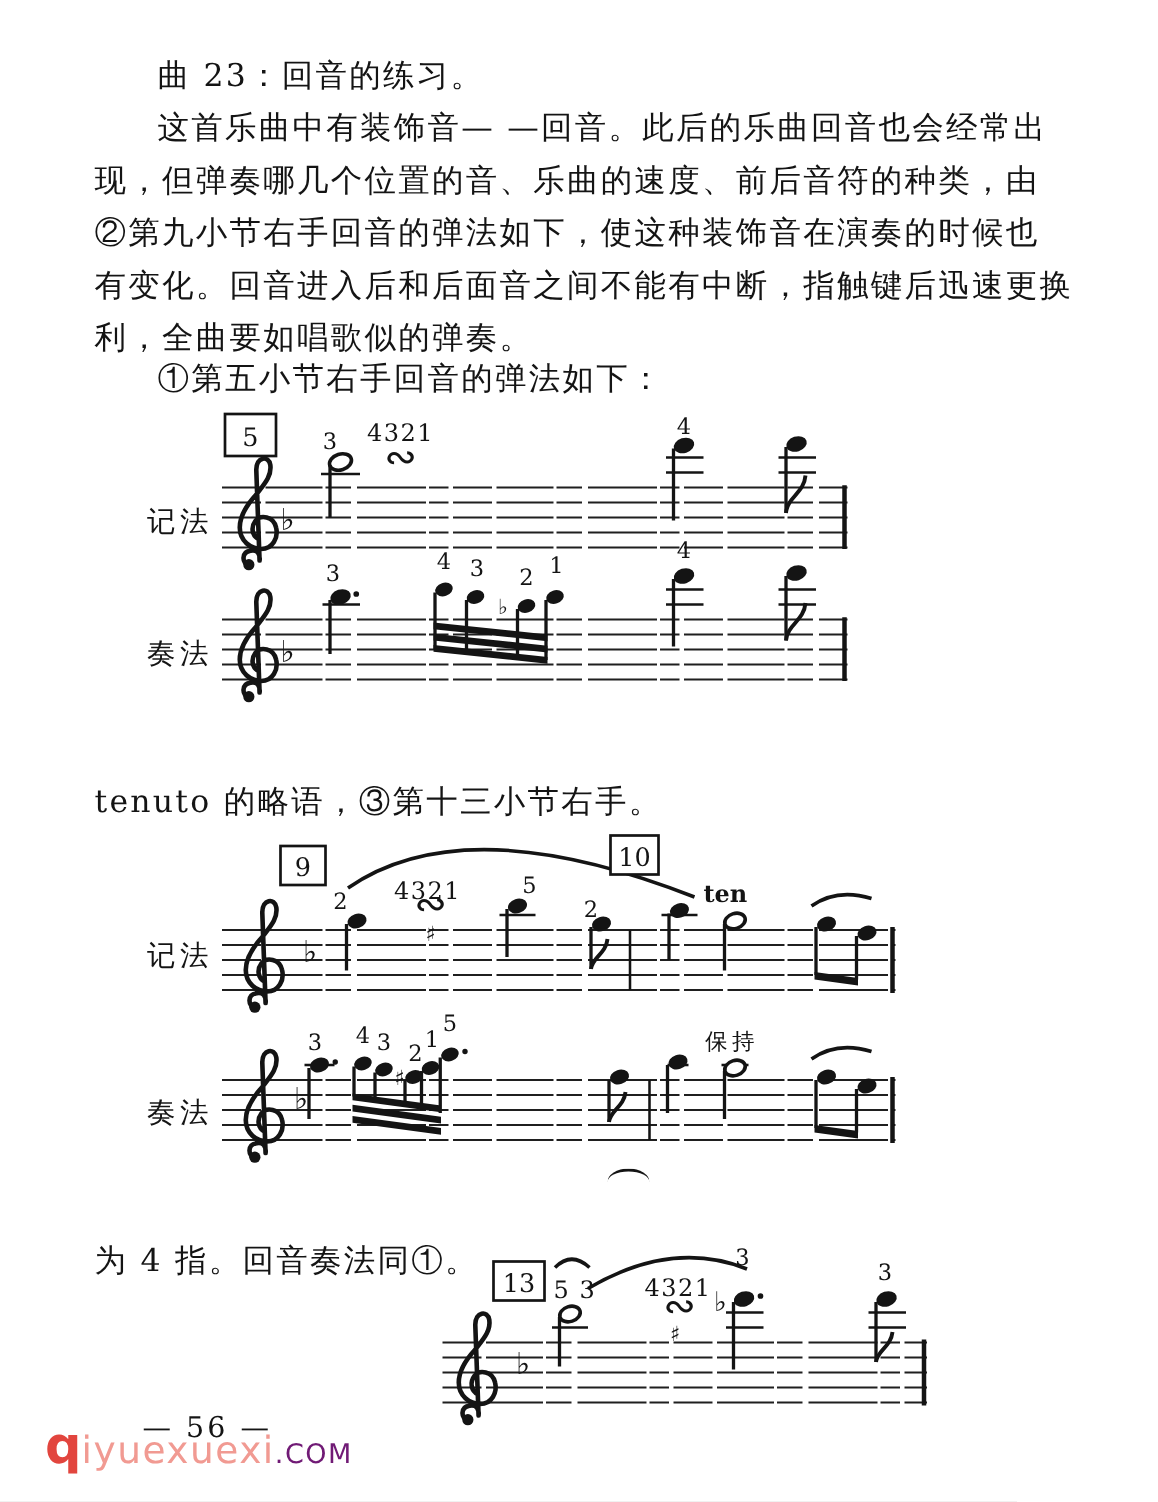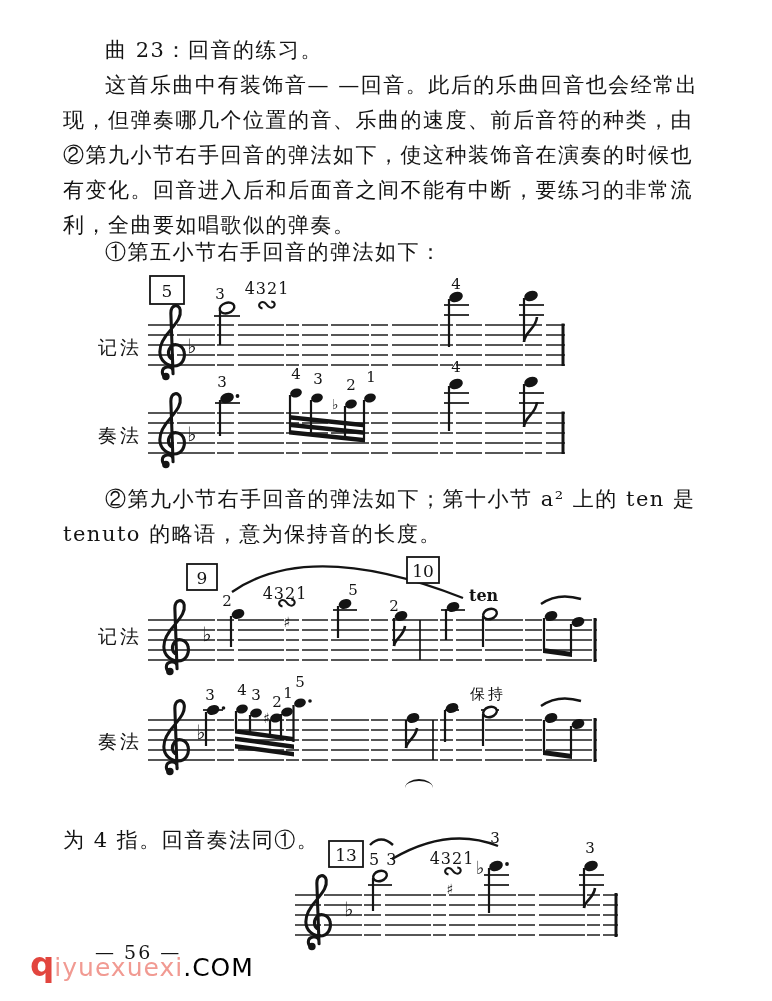--- a/index.html
+++ b/index.html
@@ -33,36 +33,35 @@
   .accid-m { font-size:18px; }
   .accid-s { font-size:14px; }
   .tenlbl { font-size:16px; font-weight:bold; }
   .holdlbl { font-size:15px; letter-spacing:3px; }
   .pagenum { position:absolute; left:95px; top:941px; font-size:19px; letter-spacing:2px;
     color:#141414; z-index:2; }
   .watermark { position:absolute; left:30px; top:944px; z-index:1; display:flex;
     align-items:baseline; font-family:"DejaVu Sans","Liberation Sans",sans-serif; }
   .wm-q   { font-size:34px; font-weight:bold; color:#e2453e; }
   .wm-body{ font-size:25px; color:#f19a92; letter-spacing:1px; }
-  .wm-tail{ font-size:25px; color:#000000; letter-spacing:1px; }
+  .wm-tail{ font-size:18px; color:#701a75; letter-spacing:1px; }
 </style>
 </head>
 <body>
 
 <div class="page">
 
   <div class="tline" style="left:105px; top:36px">曲 23：回音的练习。</div>
   <div class="tline" style="left:63px;  top:106px">现，但弹奏哪几个位置的音、乐曲的速度、前后音符的种类，由</div>
   <div class="tline" style="left:105px; top:71px">这首乐曲中有装饰音— —回音。此后的乐曲回音也会经常出</div>
   <div class="tline" style="left:63px;  top:141px">②第九小节右手回音的弹法如下，使这种装饰音在演奏的时候也</div>
-  <div class="tline" style="left:63px;  top:176px">有变化。回音进入后和后面音之间不能有中断，要练习的非常流</div>
+  <div class="tline" style="left:63px;  top:176px">有变化。回音进入后和后面音之间不能有中断，指触键后迅速更换</div>
   <div class="tline" style="left:105px; top:238px">①第五小节右手回音的弹法如下：</div>
   <div class="tline" style="left:63px;  top:211px">利，全曲要如唱歌似的弹奏。</div>
-  <div class="tline" style="left:105px; top:485px">②第九小节右手回音的弹法如下；第十小节 a² 上的 ten 是</div>
-  <div class="tline" style="left:63px;  top:520px">tenuto 的略语，意为保持音的长度。</div>
+  <div class="tline" style="left:63px;  top:520px">tenuto 的略语，③第十三小节右手。</div>
   <div class="tline" style="left:63px;  top:826px">为 4 指。回音奏法同①。</div>
   <div class="fing-arc" style="left:405px; top:779px"></div>
 
   <svg class="music" style="left:60px; top:268px" width="560" height="215" viewBox="0 0 560 215">
     <defs>
       <g id="gclef">
         <path d="M 9,70 C 5,69 4,62 10,61 C 14,60 16,63 15.5,67 M 15.5,67 L 13.5,12 C 13.5,4 21,3 22,9 C 23,16 18,21 13.5,27 C 7,34 3.5,40 3.5,47 C 3.5,55 10,60 16.5,60 C 23.5,60 27,53 25.5,47 C 24,40 16,39 13,43 C 10,47 11,52 15,54" fill="none" stroke="#141414" stroke-width="2.8" stroke-linecap="round"></path>
         <circle cx="9" cy="69.5" r="3.4" fill="#141414"></circle>
       </g>
     </defs>

